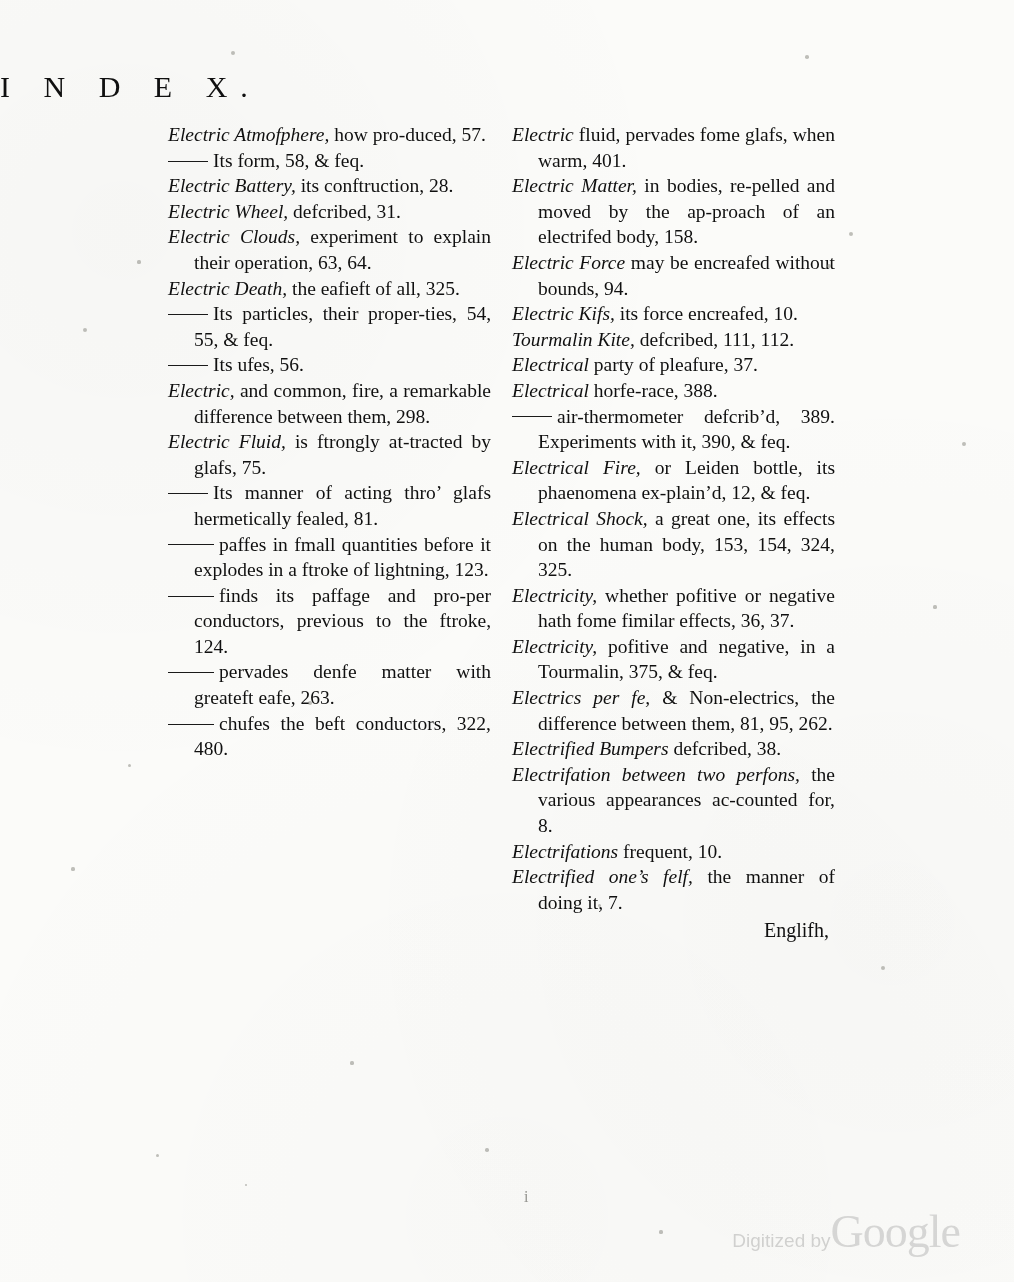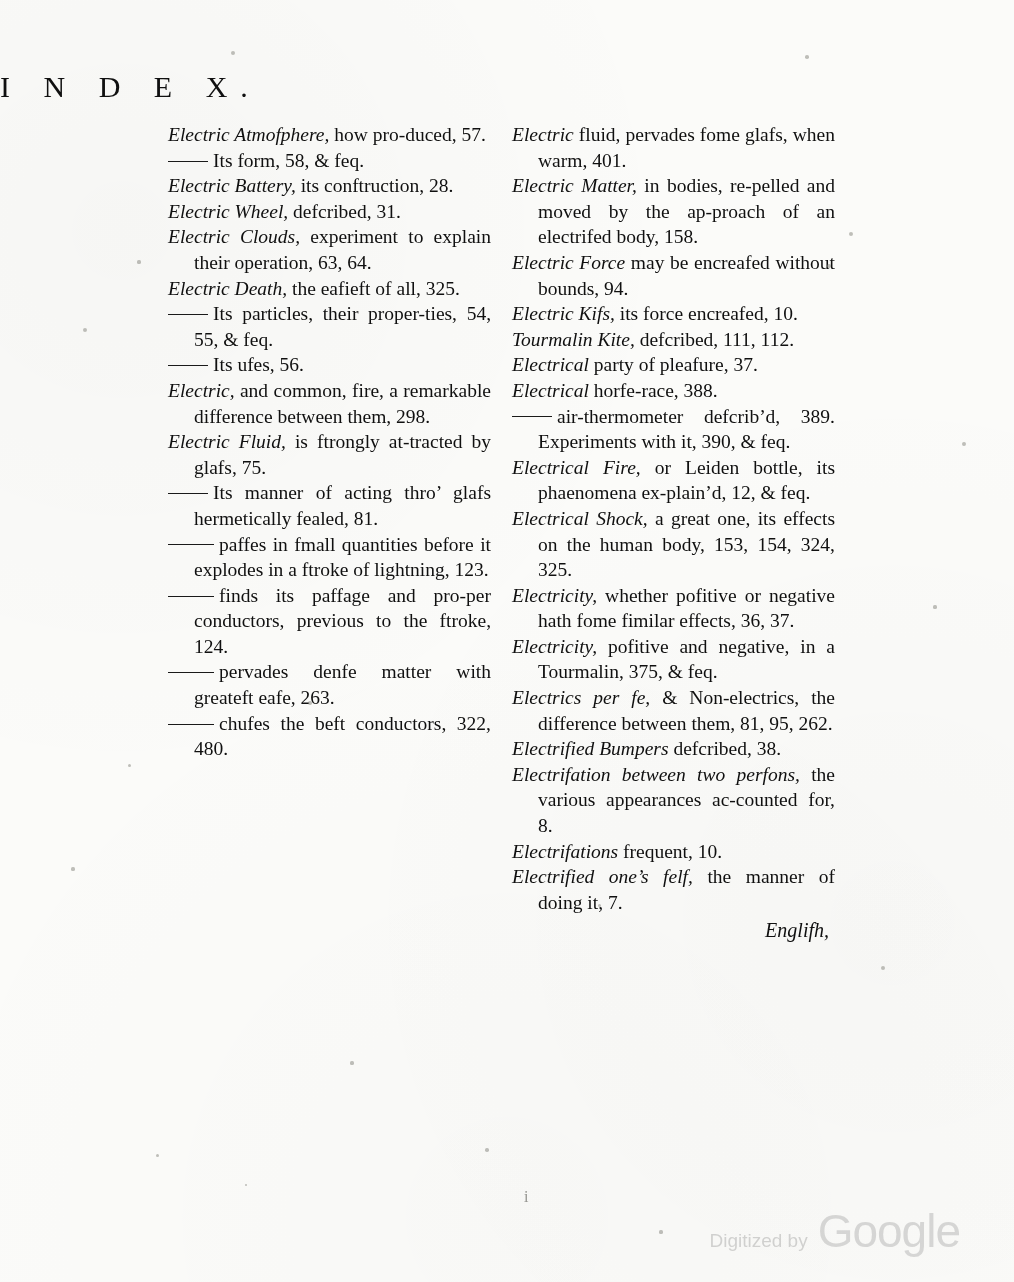--- a/index.html
+++ b/index.html
@@ -71,50 +71,48 @@
   .rule {
     display: inline-block;
     vertical-align: 0.26em;
     border-bottom: 1.6px solid #1a1a1a;
     height: 0;
     margin-right: 5px;
   }
   .r-med   { width: 40px; }
   .r-long  { width: 46px; }
   .catchword {
-    font-style: italic;
     font-size: 20px;
     text-align: right;
     margin-top: 4px;
     padding-right: 6px;
   }
   .speck {
     position: absolute;
     background: #8c8c85;
     border-radius: 50%;
     opacity: 0.55;
     pointer-events: none;
   }
   .watermark {
     position: absolute;
     right: 54px;
     bottom: 24px;
     display: flex;
     align-items: baseline;
-    gap: 10px;
     opacity: 0.30;
     pointer-events: none;
   }
   .watermark .dby {
     font-family: "Liberation Sans", sans-serif;
     font-size: 19px;
     color: #777;
   }
   .watermark .goog {
-    font-family: Liberation Sans, sans-serif;
+    font-family: Liberation Serif, serif;
     font-size: 46px;
     color: #888;
     letter-spacing: -1px;
   }
   .tiny-mark {
     position: absolute;
     font-family: "Liberation Serif", serif;
     color: #6a6a64;
     opacity: 0.7;
   }

